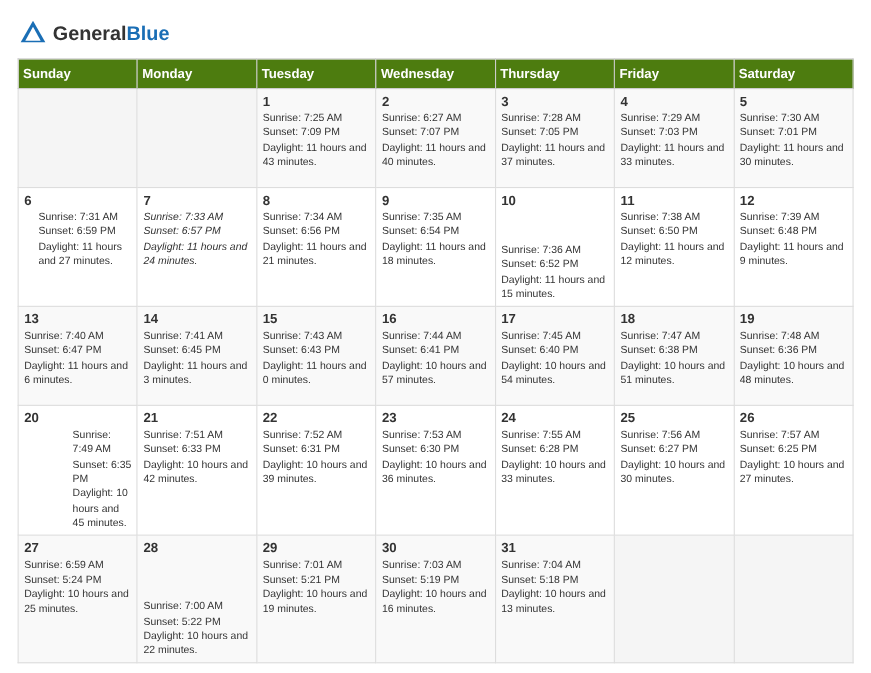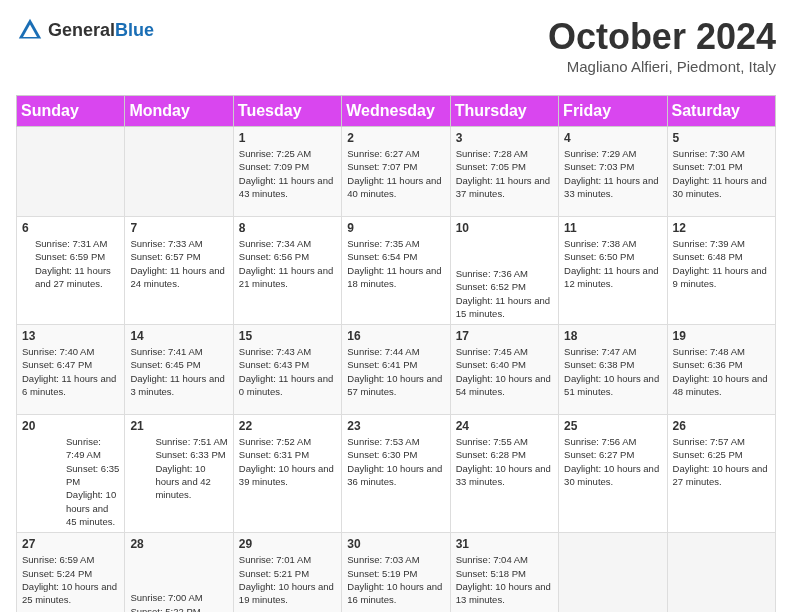--- a/index.html
+++ b/index.html
@@ -7,21 +7,21 @@
       font-family: Arial, sans-serif;
       background: #fff;
       width: 792px;
       min-height: 612px;
       padding: 16px;
     }
     .header {
       display: flex;
       justify-content: space-between;
       align-items: flex-start;
-      margin-bottom: 20px;
+      margin-bottom: 9px;
     }
     .logo {
       display: flex;
       align-items: center;
       gap: 4px;
     }
     .logo-text-general {
       font-size: 18px;
       font-weight: bold;
       color: #333;
@@ -46,23 +46,23 @@
     .location-title {
       font-size: 15px;
       color: #555;
     }
     table {
       width: 100%;
       border-collapse: collapse;
       table-layout: fixed;
     }
     thead tr th {
-      background-color: #d946ef;
+      background-color: #4d7c0f;
       color: #fff;
-      font-size: 16px;
+      font-size: 12px;
       font-weight: bold;
       padding: 6px 4px;
       text-align: left;
       border: 1px solid #ccc;
     }
     tbody tr td {
       border: 1px solid #ddd;
       vertical-align: top;
       padding: 4px 5px;
       font-size: 10px;
@@ -98,24 +98,20 @@
 <div class="header">
   <div class="logo">
     <svg class="logo-icon" viewBox="0 0 40 40" xmlns="http://www.w3.org/2000/svg">
       <polygon points="20,4 36,32 4,32" fill="#1a6eb5"></polygon>
       <polygon points="20,12 30,30 10,30" fill="#fff"></polygon>
     </svg>
     <div>
       <span class="logo-text-general">General</span><span class="logo-text-blue">Blue</span>
     </div>
   </div>
-  <div class="title-block">
-    <div class="month-title">October 2024</div>
-    <div class="location-title">Magliano Alfieri, Piedmont, Italy</div>
-  </div>
 </div>
 
 <table>
   <thead>
     <tr id="dow-header">
         <th>Sunday</th>
         <th>Monday</th>
         <th>Tuesday</th>
         <th>Wednesday</th>
         <th>Thursday</th>
@@ -160,21 +156,21 @@
       </tr>
       <tr>
         <td>
           <span class="day-number">6</span>
           <div class="cell-info" style="white-space: pre-line; margin-left: 13px;">Sunrise: 7:31 AM
 Sunset: 6:59 PM
 Daylight: 11 hours and 27 minutes.</div>
         </td>
         <td>
           <span class="day-number">7</span>
-          <div class="cell-info" style="white-space: pre-line;">Sunrise: 7:33 AM
+          <div class="cell-info" style="white-space: pre-line; font-style: italic;">Sunrise: 7:33 AM
 Sunset: 6:57 PM
 Daylight: 11 hours and 24 minutes.</div>
         </td>
         <td>
           <span class="day-number">8</span>
           <div class="cell-info" style="white-space: pre-line;">Sunrise: 7:34 AM
 Sunset: 6:56 PM
 Daylight: 11 hours and 21 minutes.</div>
         </td>
         <td>
@@ -248,21 +244,21 @@
       </tr>
       <tr>
         <td>
           <span class="day-number">20</span>
           <div class="cell-info" style="white-space: pre-line; margin-left: 44px;">Sunrise: 7:49 AM
 Sunset: 6:35 PM
 Daylight: 10 hours and 45 minutes.</div>
         </td>
         <td>
           <span class="day-number">21</span>
-          <div class="cell-info" style="white-space: pre-line; margin-left: 25px;">Sunrise: 7:51 AM
+          <div class="cell-info" style="white-space: pre-line;">Sunrise: 7:51 AM
 Sunset: 6:33 PM
 Daylight: 10 hours and 42 minutes.</div>
         </td>
         <td>
           <span class="day-number">22</span>
           <div class="cell-info" style="white-space: pre-line;">Sunrise: 7:52 AM
 Sunset: 6:31 PM
 Daylight: 10 hours and 39 minutes.</div>
         </td>
         <td>

